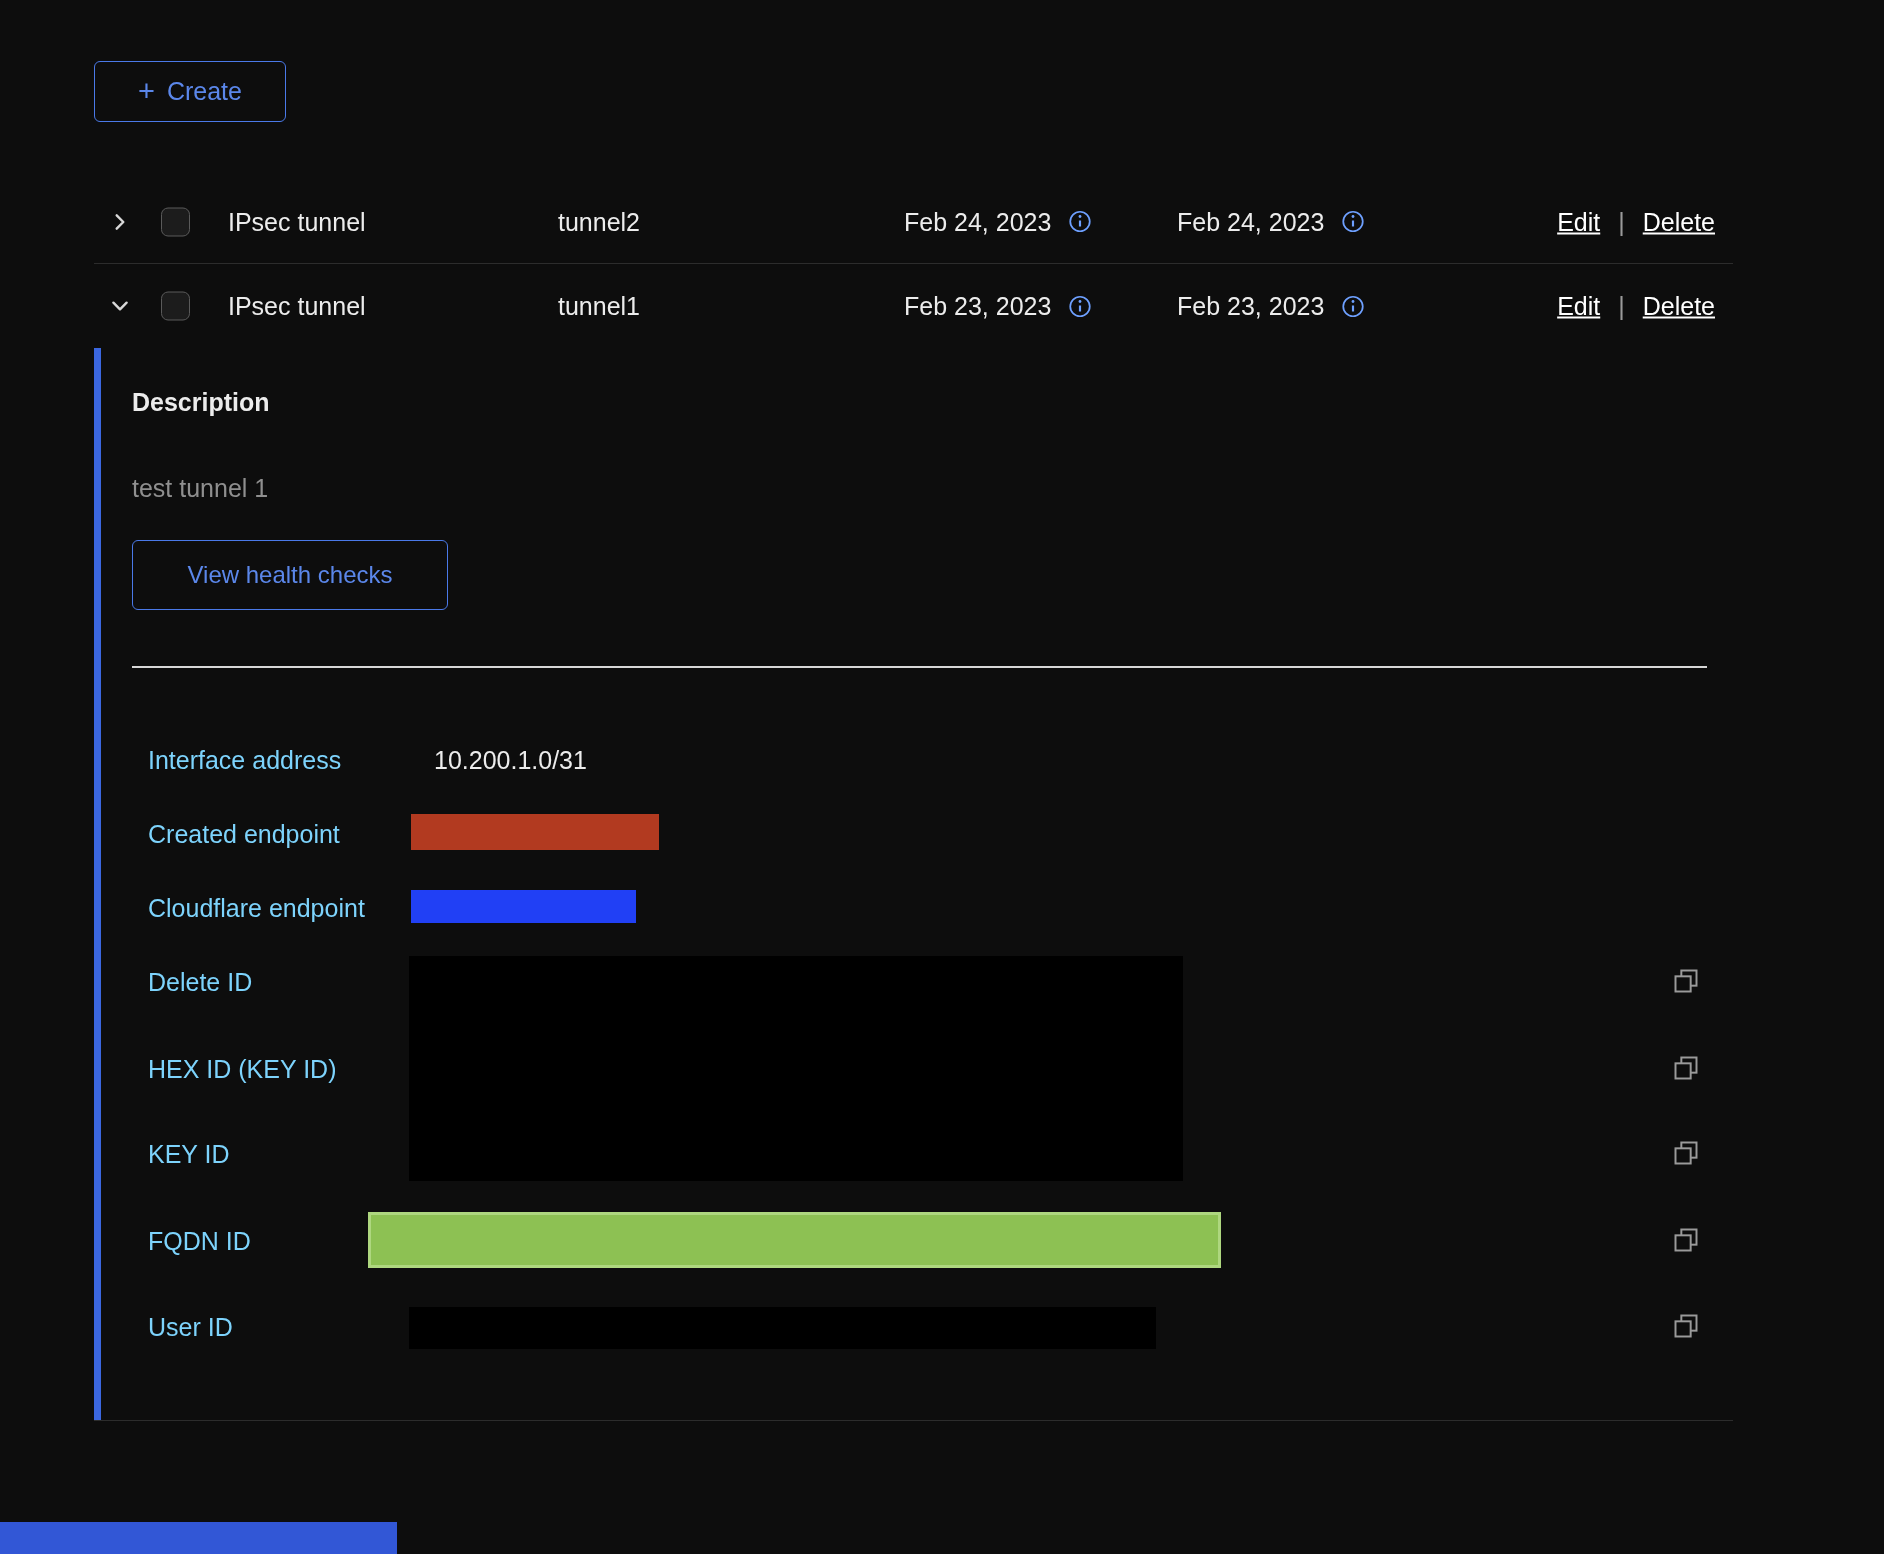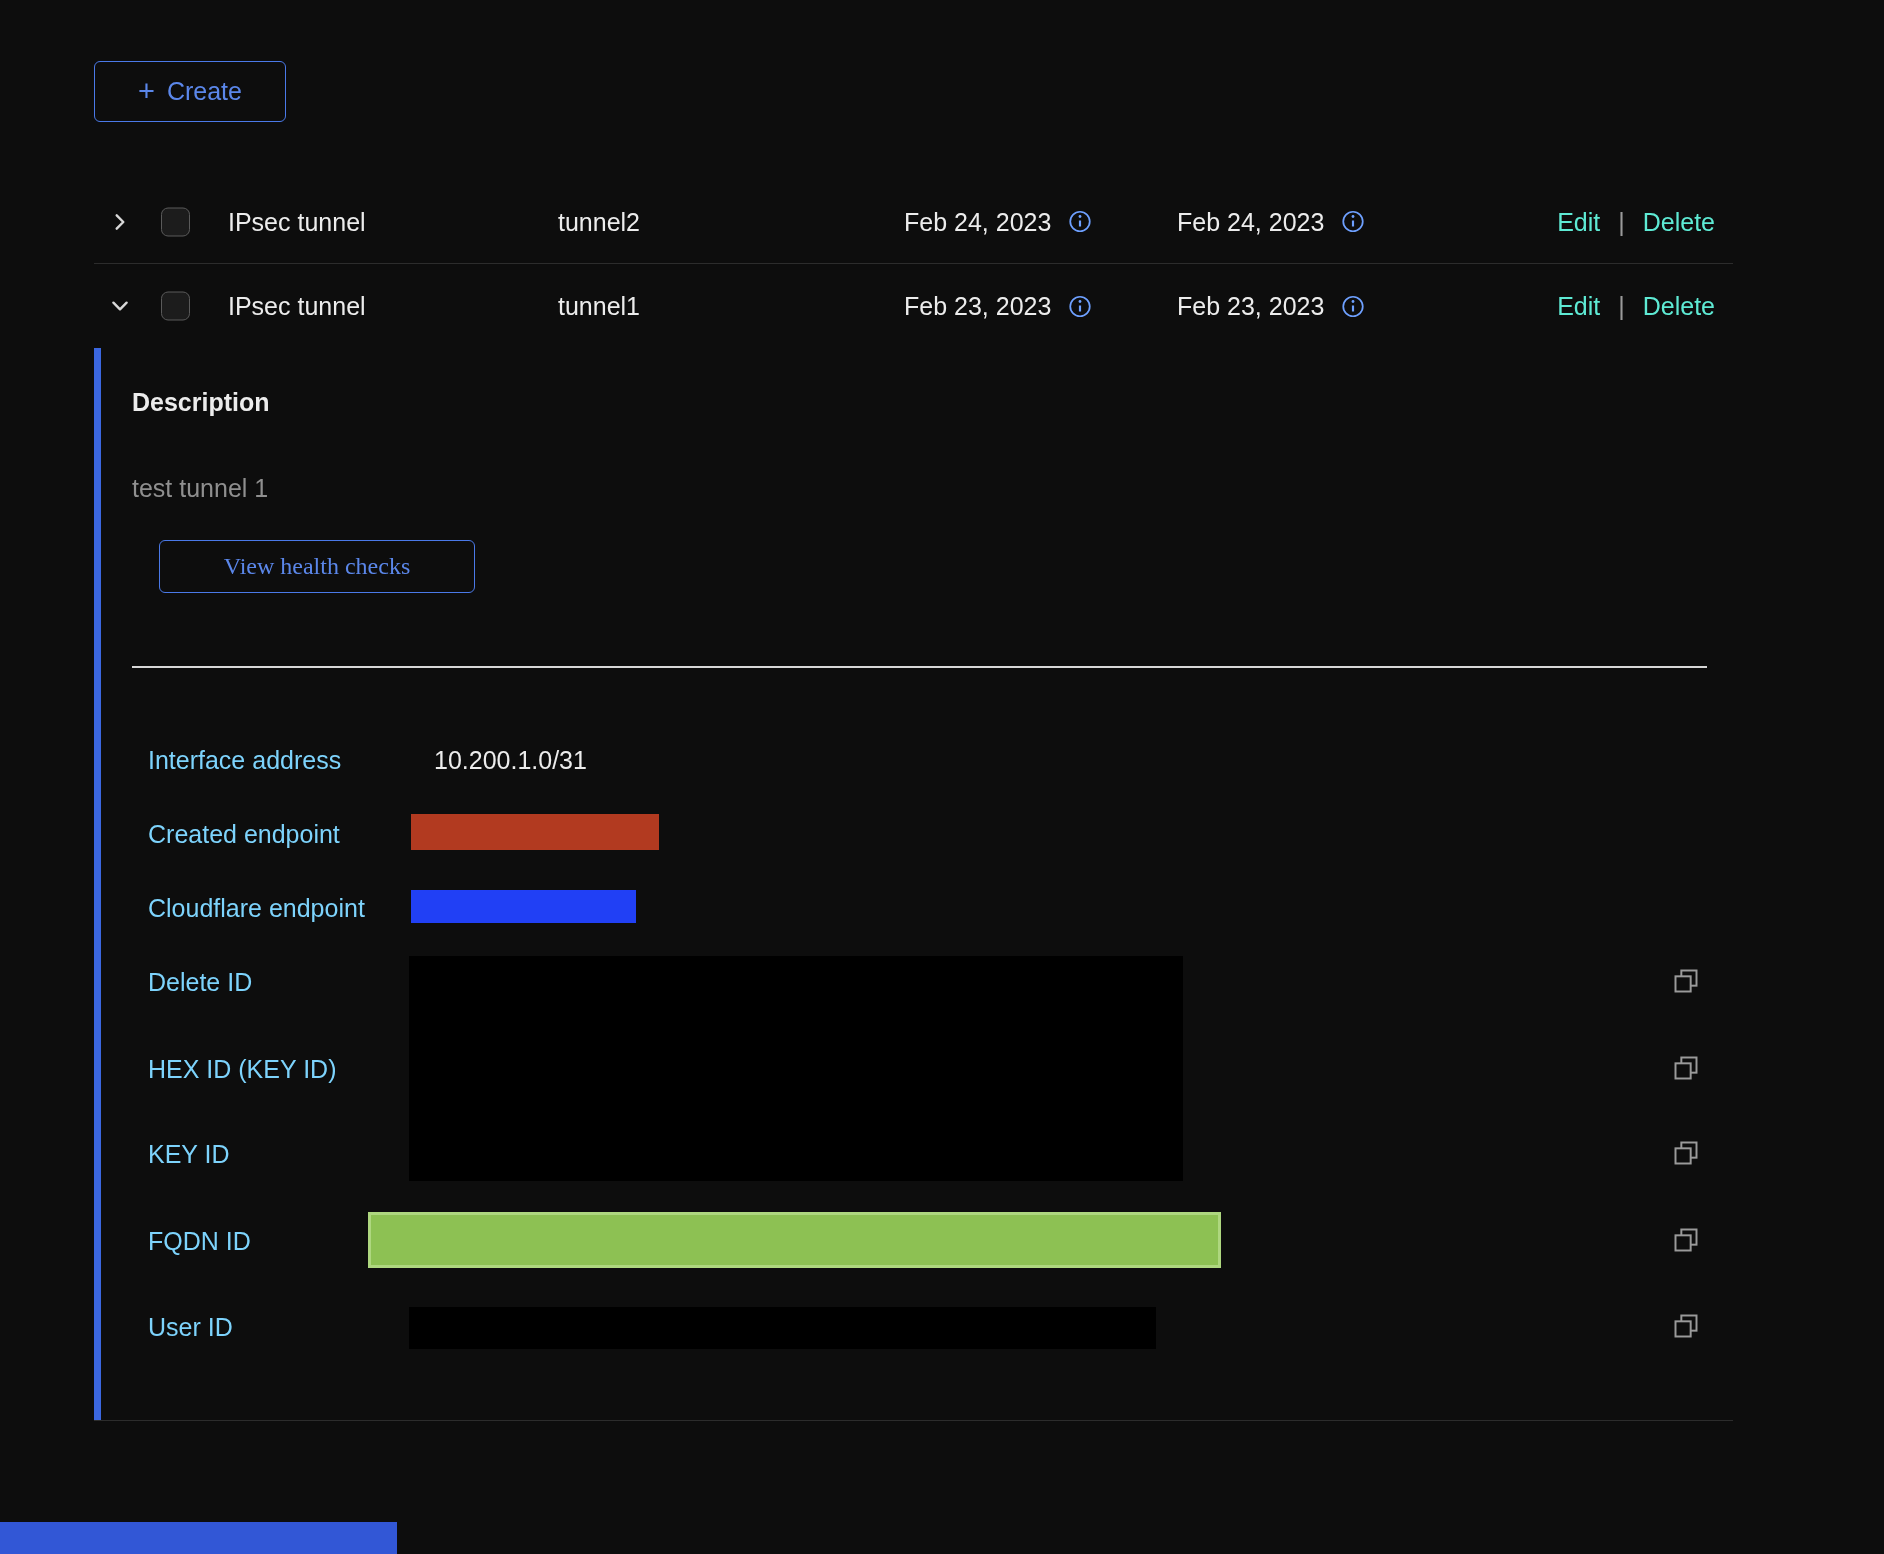--- a/index.html
+++ b/index.html
@@ -57,39 +57,39 @@
     display: flex; align-items: center; justify-content: center;
     cursor: pointer;
   }
   .date-cell { display: flex; align-items: center; gap: 16px; margin-left: 18px; }
   .info-btn { display: inline-flex; cursor: pointer; }
 
   .actions {
     position: absolute; right: 18px; top: 50%; transform: translateY(-50%);
     display: flex; align-items: center; gap: 18px; font-size: 25px;
   }
-  .link { color: #5eead4; cursor: pointer; }
+  .link { color: #ffffff; text-decoration: underline; cursor: pointer; }
   .sep { color: #9a9a9a; }
 
   
   .detail {
     position: relative; height: 1073px;
     border-bottom: 1px solid #2c2c2c;
     font-size: 25px;
   }
   .detail-bar { position: absolute; left: 0; top: 0; width: 7px; height: 100%; background: #3b67e0; }
   .d-abs { position: absolute; white-space: nowrap; }
   .desc-label { left: 38px; top: 40px; font-weight: 600; }
   .desc-text { left: 38px; top: 126px; color: #8f8f8f; }
   .health-btn {
-    left: 38px; top: 192px; width: 316px; height: 53px;
+    left: 38px; top: 192px; width: 316px; height: 70px;
     background: transparent; border: 1px solid #4a79e8; border-radius: 6px;
-    color: #5b87ea; font-size: 24px; font-family: Liberation Serif, serif;
+    color: #5b87ea; font-size: 24px; font-family: Liberation Sans, sans-serif;
     display: flex; align-items: center; justify-content: center;
-    cursor: pointer; position: absolute; margin-left: 27px;
+    cursor: pointer; position: absolute;
   }
   .divider { left: 38px; top: 318px; width: 1575px; height: 2px; background: #d6d6d6; }
 
   .f-label { left: 54px; color: #7dd3fc; }
   .t-interface { top: 398px; }
   .v-interface { left: 340px; top: 398px; }
   .t-customer { top: 472px; }
   .t-cloudflare { top: 546px; }
   .t-tunnel { top: 620px; }
   .t-hex { top: 707px; }

